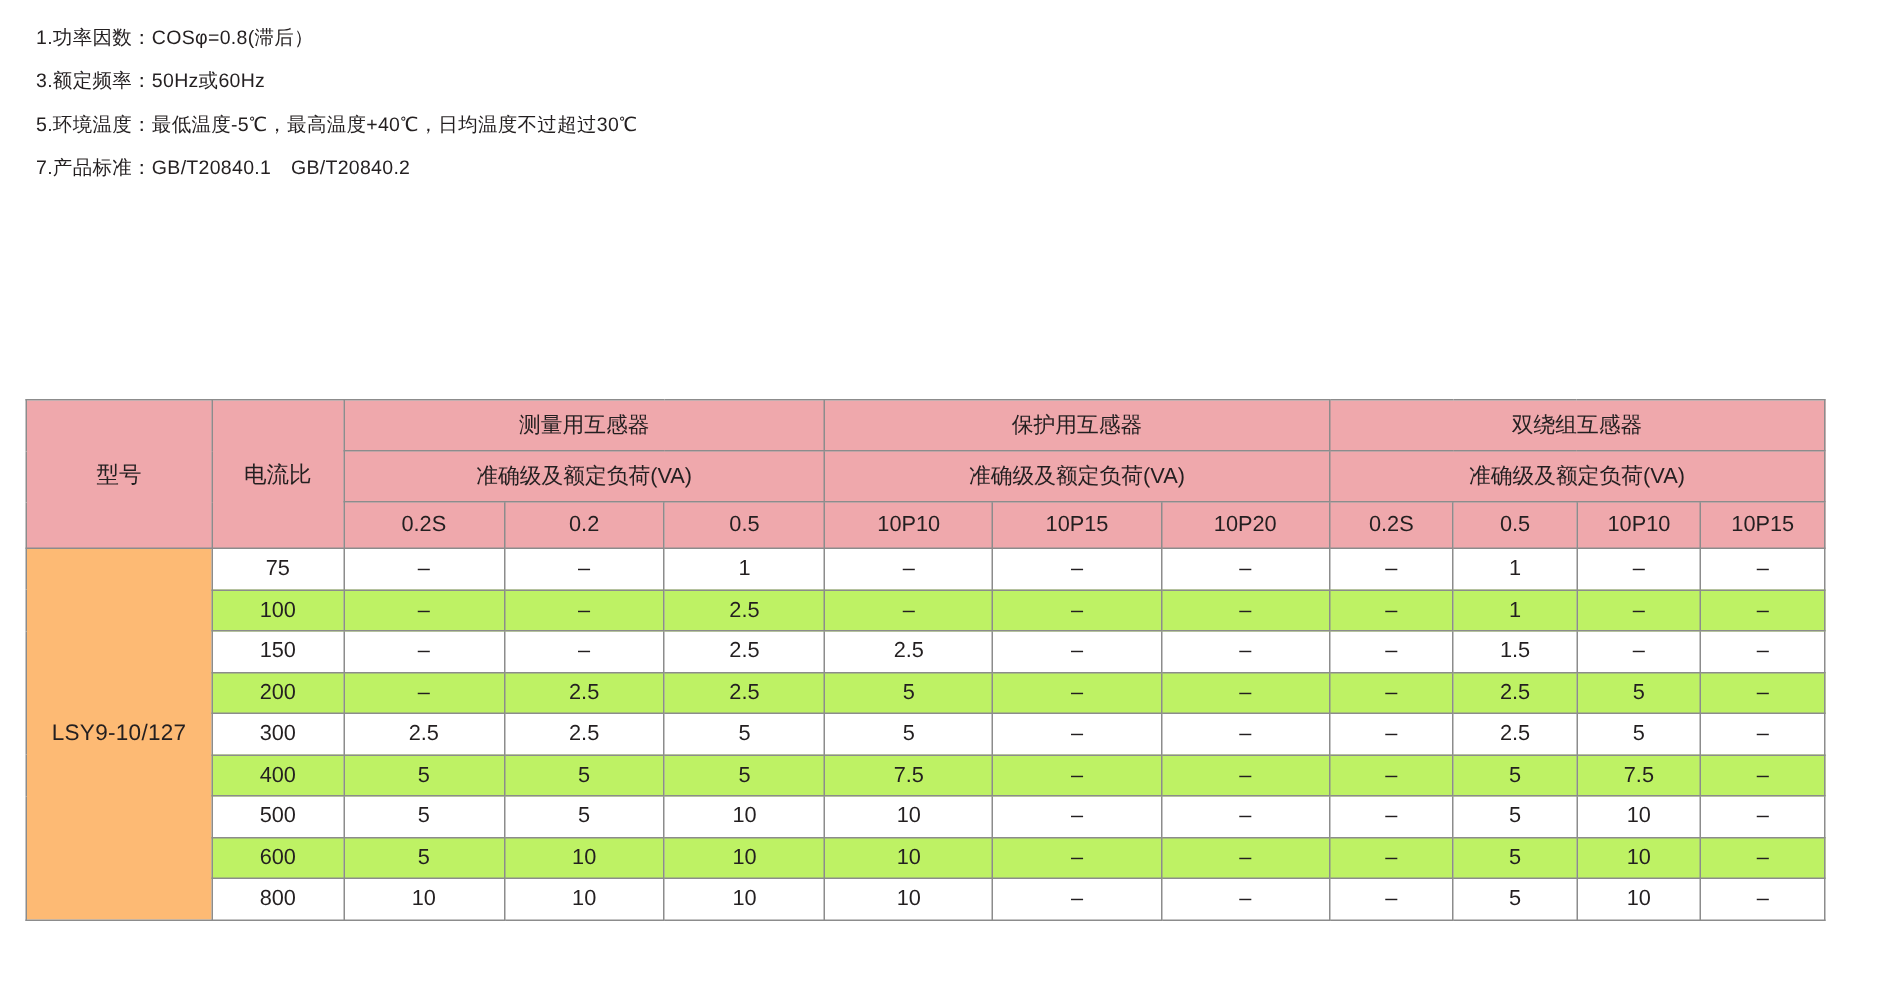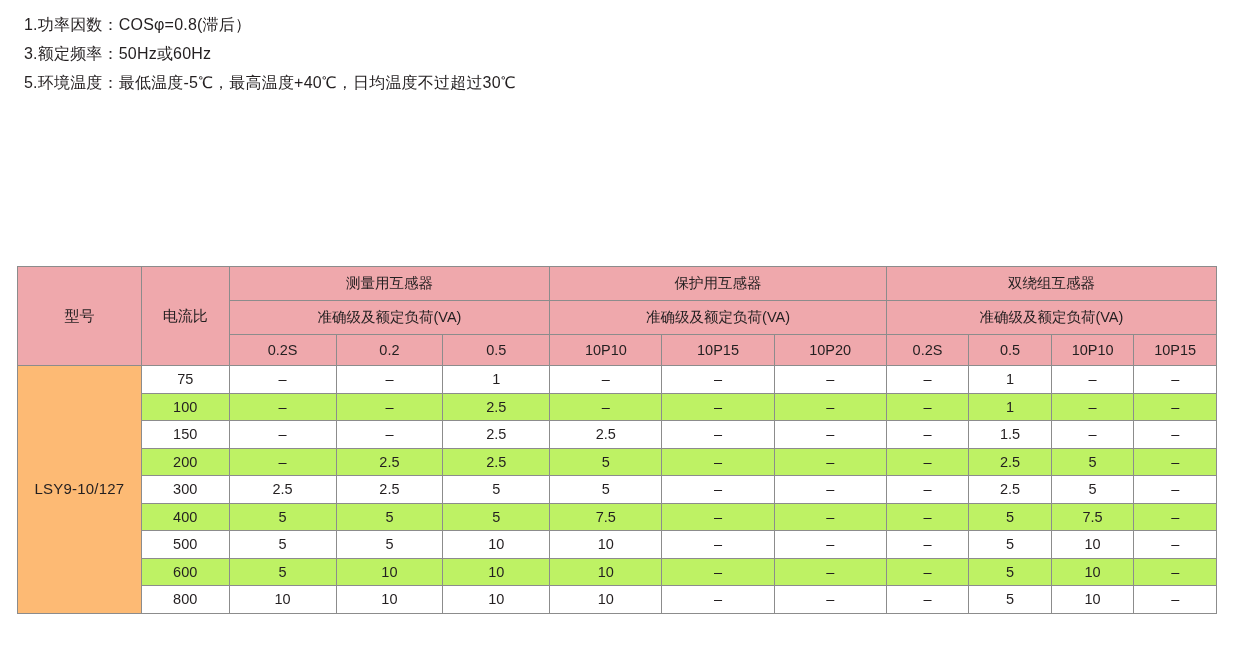--- a/index.html
+++ b/index.html
@@ -21,21 +21,21 @@
   }
 
   
   .spec-list {
     position: absolute;
     left: 24px;
     top: 10px;
     width: 1190px;
   }
   .spec-line {
-    font-size: 16px;
+    font-size: 13px;
     line-height: 29px;
     letter-spacing: 0.2px;
     white-space: nowrap;
     color: #231f20;
   }
 
   
   .table-wrap {
     position: absolute;
     left: 17px;
@@ -99,20 +99,21 @@
 </style>
 </head>
 <body>
 
 <div class="page">
 
   <div class="spec-list">
     <div class="spec-line">1.功率因数：COSφ=0.8(滞后）</div>
     <div class="spec-line">3.额定频率：50Hz或60Hz</div>
     <div class="spec-line">5.环境温度：最低温度-5℃，最高温度+40℃，日均温度不过超过30℃</div>
+    <div class="spec-line">7.产品标准：GB/T20840.1　GB/T20840.2</div>
   </div>
 
   <div class="table-wrap">
     <table class="spec-table">
       <colgroup>
         <col style="width:117px">
         <col style="width:83px">
         <col style="width:101px">
         <col style="width:101px">
         <col style="width:101px">

